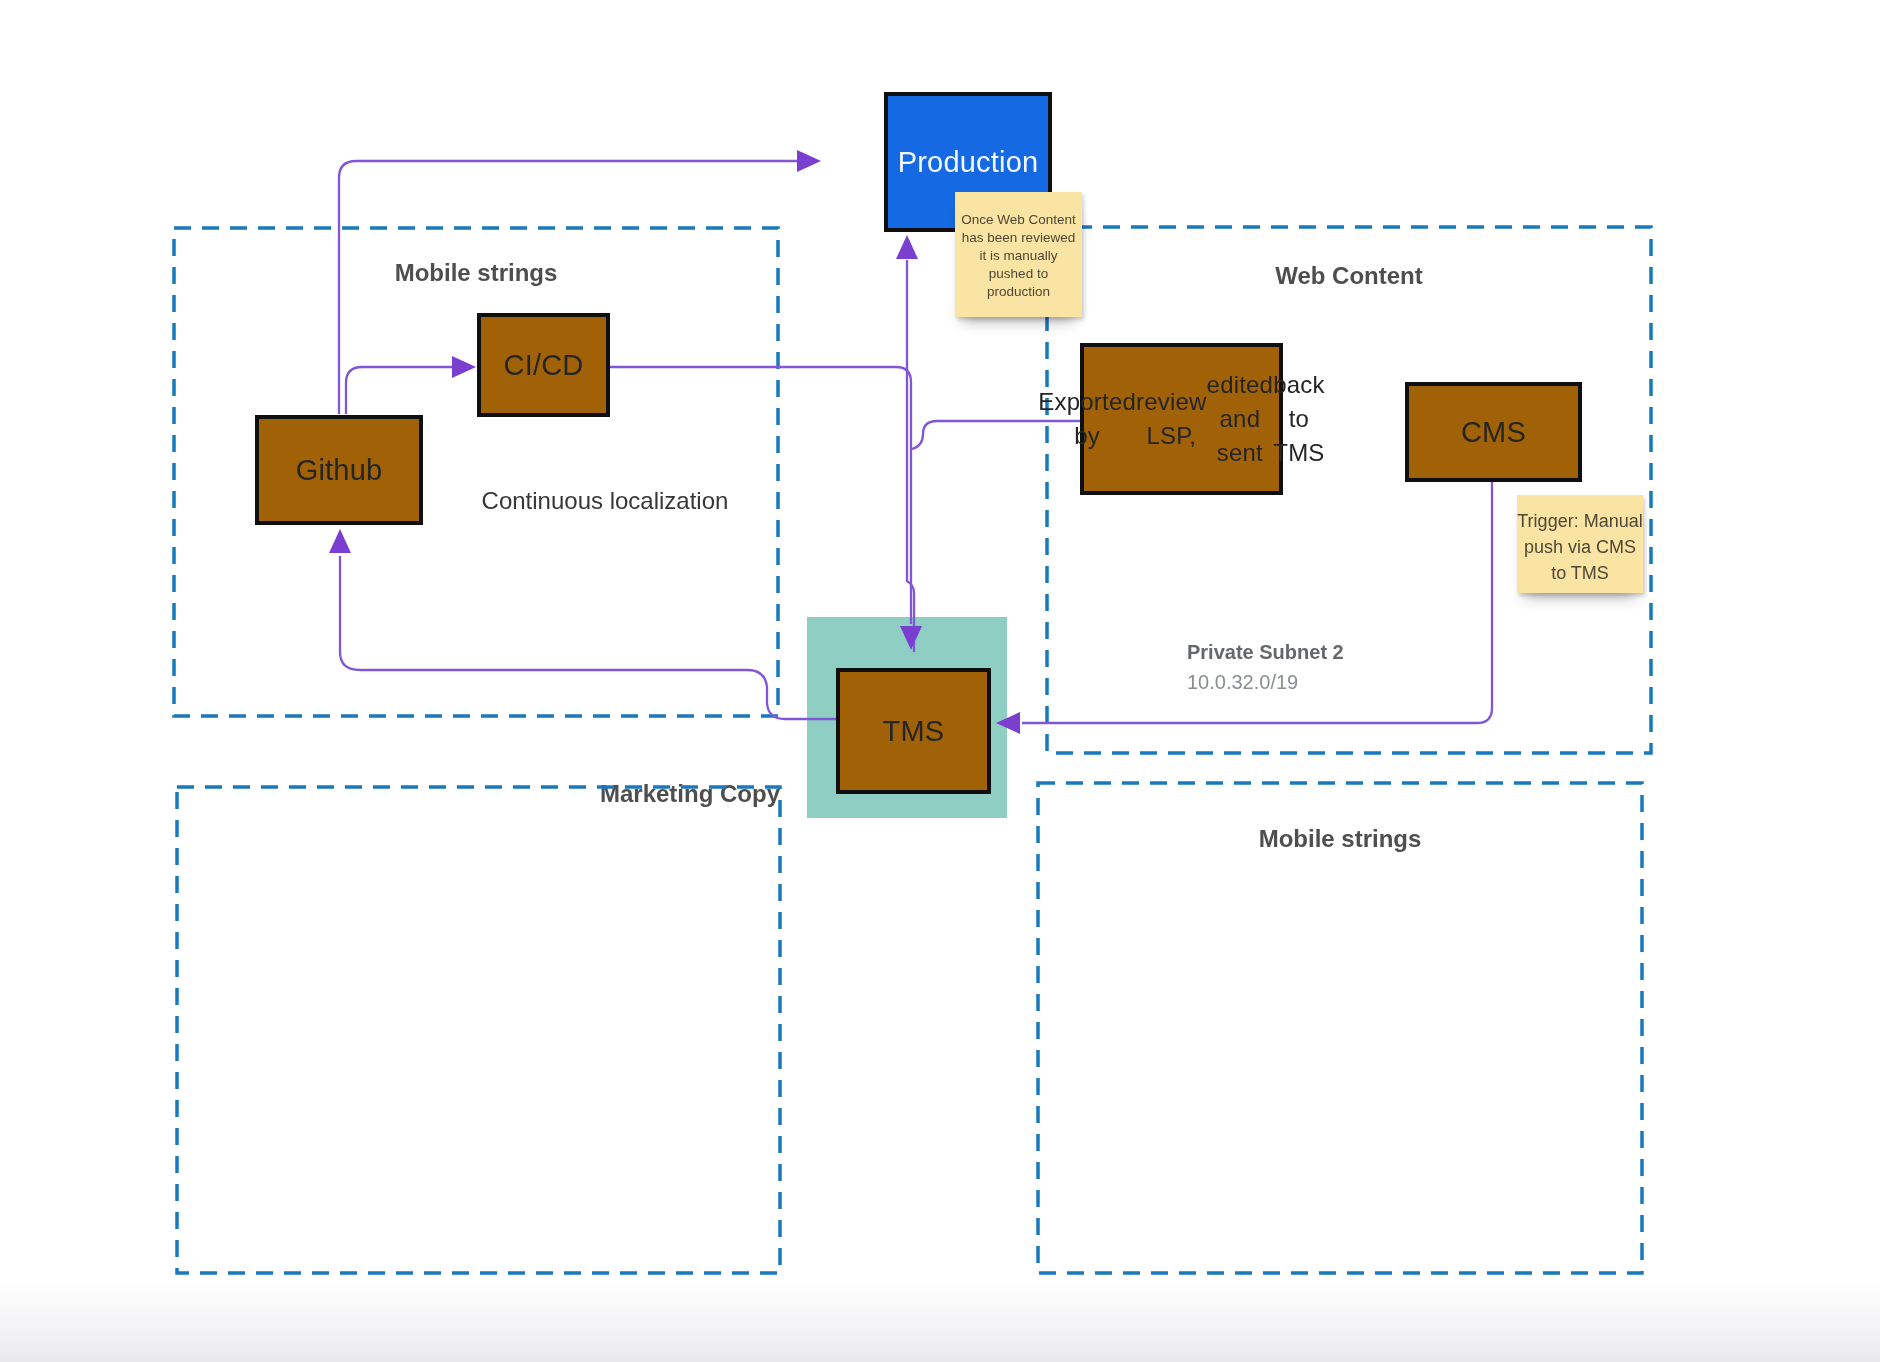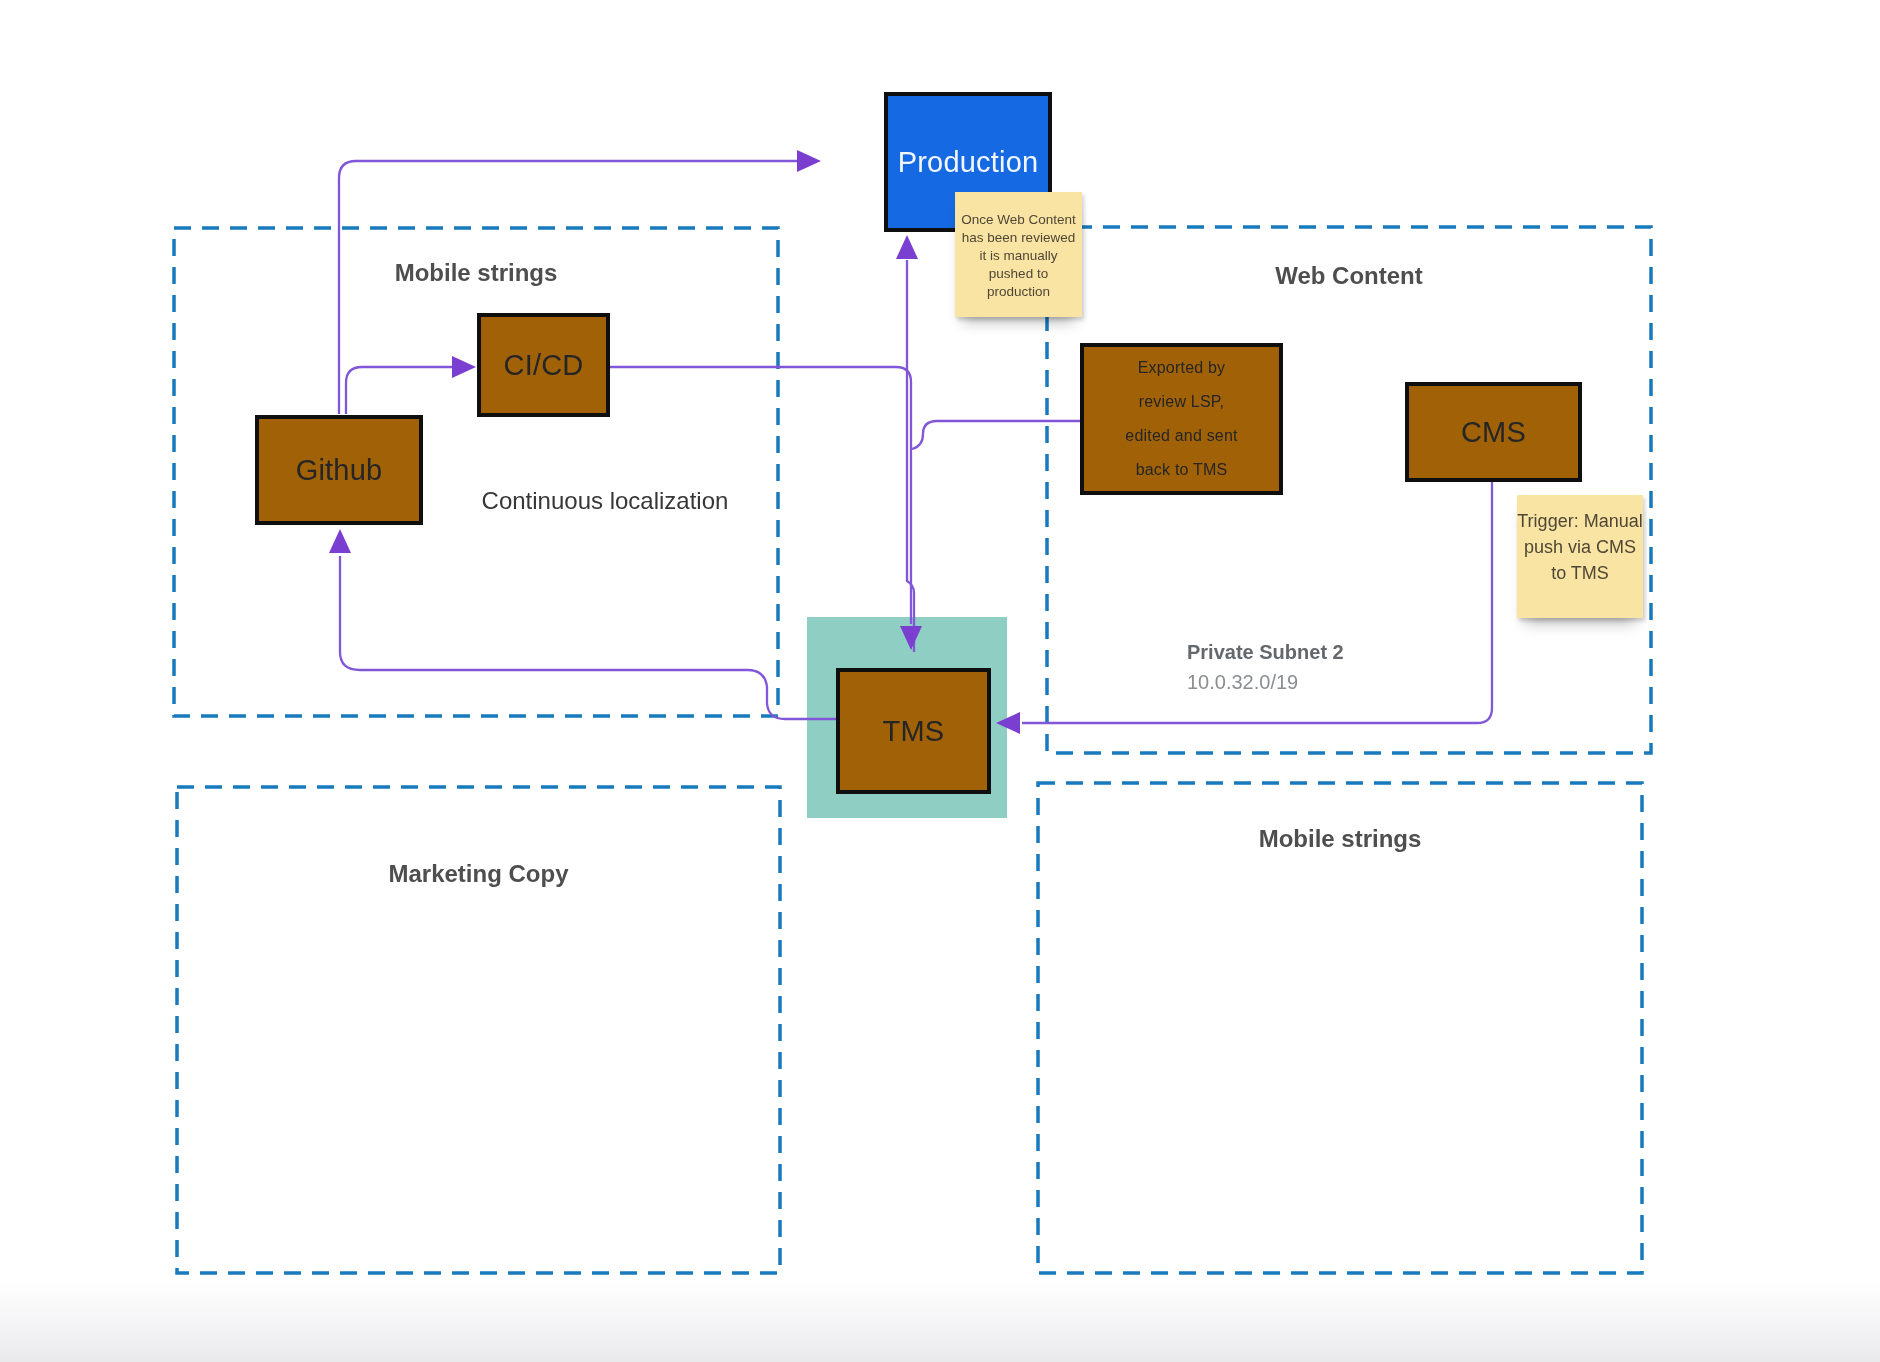--- a/index.html
+++ b/index.html
@@ -10,21 +10,21 @@
   }
   #canvas{position:absolute;inset:0;width:1880px;height:1362px;}
   #wires{position:absolute;left:0;top:0;z-index:2;}
   .node{
     position:absolute;z-index:3;background:#a16207;
     border:4px solid var(--node_border);
     display:flex;align-items:center;justify-content:center;
     color:var(--node_text);font-size:29px;letter-spacing:.2px;
   }
   .node.blue{background:var(--blue);color:var(--blue_text);}
-  .node.multiline{flex-direction:column;font-size:16px;line-height:34px;text-align:center;}
+  .node.multiline{font-size:24px;line-height:34px;text-align:center;}
   .container-label{
     position:absolute;z-index:1;text-align:center;
     color:var(--container_label);font-weight:bold;font-size:24px;
   }
   .sticky{
     position:absolute;z-index:4;background:var(--sticky);
     color:var(--sticky_text);text-align:center;
     box-shadow:2px 3px 4px rgba(0,0,0,.18), 0 12px 14px -8px rgba(0,0,0,.30);
   }
   .annotation{position:absolute;z-index:1;color:var(--annotation);}
@@ -65,21 +65,21 @@
       <polygon points="476,367 452,356 452,378"></polygon>
       <polygon points="911,650 900,626 922,626"></polygon>
       <polygon points="907,235 896,259 918,259"></polygon>
       <polygon points="340,529 329,553 351,553"></polygon>
       <polygon points="996,723 1020,712 1020,734"></polygon>
     </g>
   </svg>
 
   <div class="container-label" style="left:174px;top:259px;width:604px;">Mobile strings</div>
   <div class="container-label" style="left:1047px;top:262px;width:604px;">Web Content</div>
-  <div class="container-label" style="left:177px;top:860px;width:603px;">Marketing Copy</div>
+  <div class="container-label" style="left:177px;top:780px;width:603px;text-align:right;">Marketing Copy</div>
   <div class="container-label" style="left:1038px;top:825px;width:604px;">Mobile strings</div>
 
   <div class="annotation" style="left:455px;top:487px;width:300px;text-align:center;font-size:24px;">Continuous localization</div>
   <div id="subnet-block" style="left:1187px;top:641px;">
     <div id="subnet-title">Private Subnet 2</div>
     <div id="subnet-cidr">10.0.32.0/19</div>
   </div>
 
   <div class="node blue" style="left:870px;top:92px;width:160px;height:132px;margin-left:14px;">
     <span>Production</span>
@@ -106,18 +106,18 @@
     <div>review LSP,</div>
     <div>edited and sent</div>
     <div>back to TMS</div>
   </div>
 
 
   <div class="sticky" style="left:955px;top:192px;width:127px;height:125px;font-size:13.5px;line-height:18px;padding:19px 5px 15px 5px;box-sizing:border-box;">
     <span>Once Web Content has been reviewed it is manually pushed to production</span>
   </div>
 
-  <div class="sticky" style="left:1517px;top:495px;width:126px;height:123px;font-size:18px;line-height:26px;padding-top:13px;box-sizing:border-box;">
+  <div class="sticky" style="left:1517px;top:495px;width:126px;height:98px;font-size:18px;line-height:26px;padding-top:13px;box-sizing:border-box;">
     <span>Trigger: Manual push via CMS to TMS</span>
   </div>
 
   <div id="bottom-fade"></div>
 </div>
 
 </body></html>

